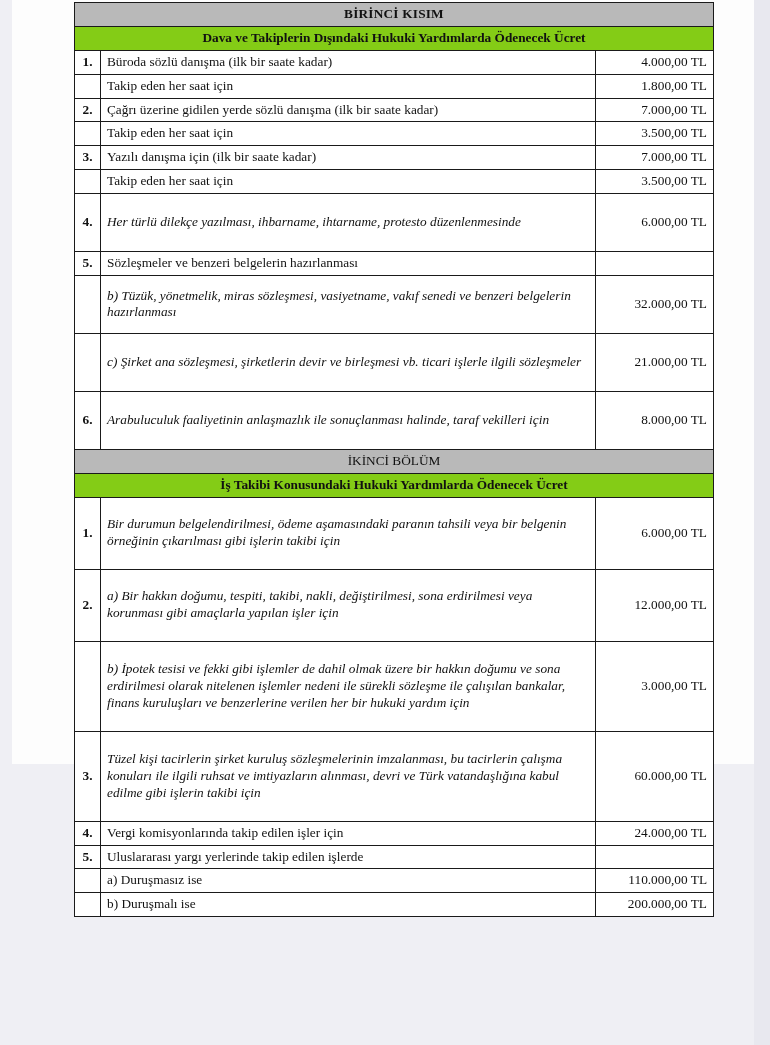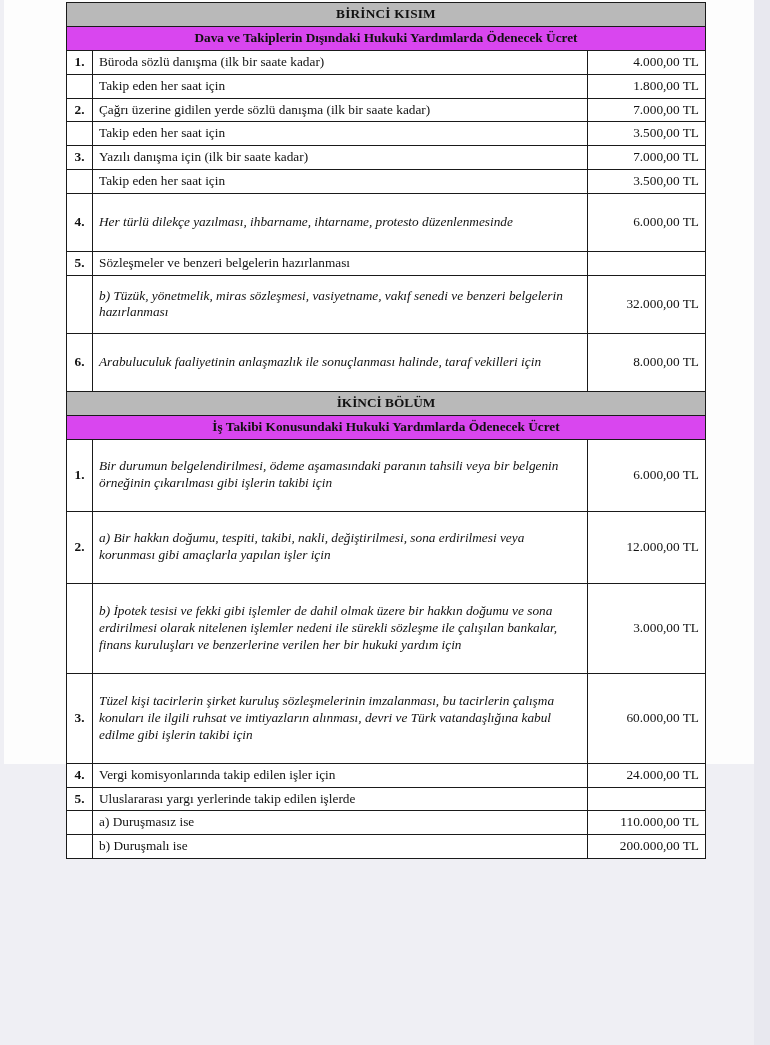--- a/index.html
+++ b/index.html
@@ -9,21 +9,21 @@
   }
   body {
     width: 770px;
     height: 1045px;
     font-family: "Liberation Serif", serif;
     position: relative;
     overflow: hidden;
   }
   .page {
     position: absolute;
-    left: 4px; top: 0;
+    left: 12px; top: 0;
     width: 754px;
     height: 764px;
     background: #fdfdfd;
     box-shadow: 0 0 0 0 transparent;
   }
   .page-right-edge {
     position: absolute;
     right: 0; top: 0;
     width: 16px;
     height: 1045px;
@@ -52,30 +52,30 @@
 
   .hdr {
     background: #b9b9b9;
     text-align: center;
     font-weight: bold;
     font-size: 14px;
     letter-spacing: .2px;
     padding: 3px 4px;
   }
   .hdr-sub {
-    background: #d946ef;
+    background: #84cc16;
     text-align: center;
     font-weight: bold;
     font-size: 14px;
     padding: 3px 4px;
   }
   .hdr-band {
     background: #b9b9b9;
     text-align: center;
-    font-weight: bold;
+    font-weight: normal;
     font-size: 14.5px;
     padding: 4px 4px;
   }
   .no-top-border { border-top: none !important; }
   .no-bottom-border { border-bottom: none !important; }
   .tall { height: 58px; }
   .taller { height: 72px; }
   .tallest { height: 90px; }
   .desc-2line { line-height: 1.3; font-style: italic; }
 </style>
@@ -137,20 +137,25 @@
         <td class="col-no">5.</td>
         <td class="col-desc">Sözleşmeler ve benzeri belgelerin hazırlanması</td>
         <td class="col-amt"></td>
       </tr>
       <tr class="tall">
         <td class="col-no"></td>
         <td class="col-desc desc-2line">b) Tüzük, yönetmelik, miras sözleşmesi, vasiyetname, vakıf senedi ve benzeri belgelerin hazırlanması</td>
         <td class="col-amt">32.000,00 TL</td>
       </tr>
       <tr class="tall">
+        <td class="col-no"></td>
+        <td class="col-desc desc-2line">c) Şirket ana sözleşmesi, şirketlerin devir ve birleşmesi vb. ticari işlerle ilgili sözleşmeler</td>
+        <td class="col-amt">21.000,00 TL</td>
+      </tr>
+      <tr class="tall">
         <td class="col-no">6.</td>
         <td class="col-desc desc-2line">Arabuluculuk faaliyetinin anlaşmazlık ile sonuçlanması halinde, taraf vekilleri için</td>
         <td class="col-amt">8.000,00 TL</td>
       </tr>
 
       <tr>
         <td class="hdr-band" colspan="3">İKİNCİ BÖLÜM</td>
       </tr>
       <tr>
         <td class="hdr-sub" colspan="3">İş Takibi Konusundaki Hukuki Yardımlarda Ödenecek Ücret</td>

